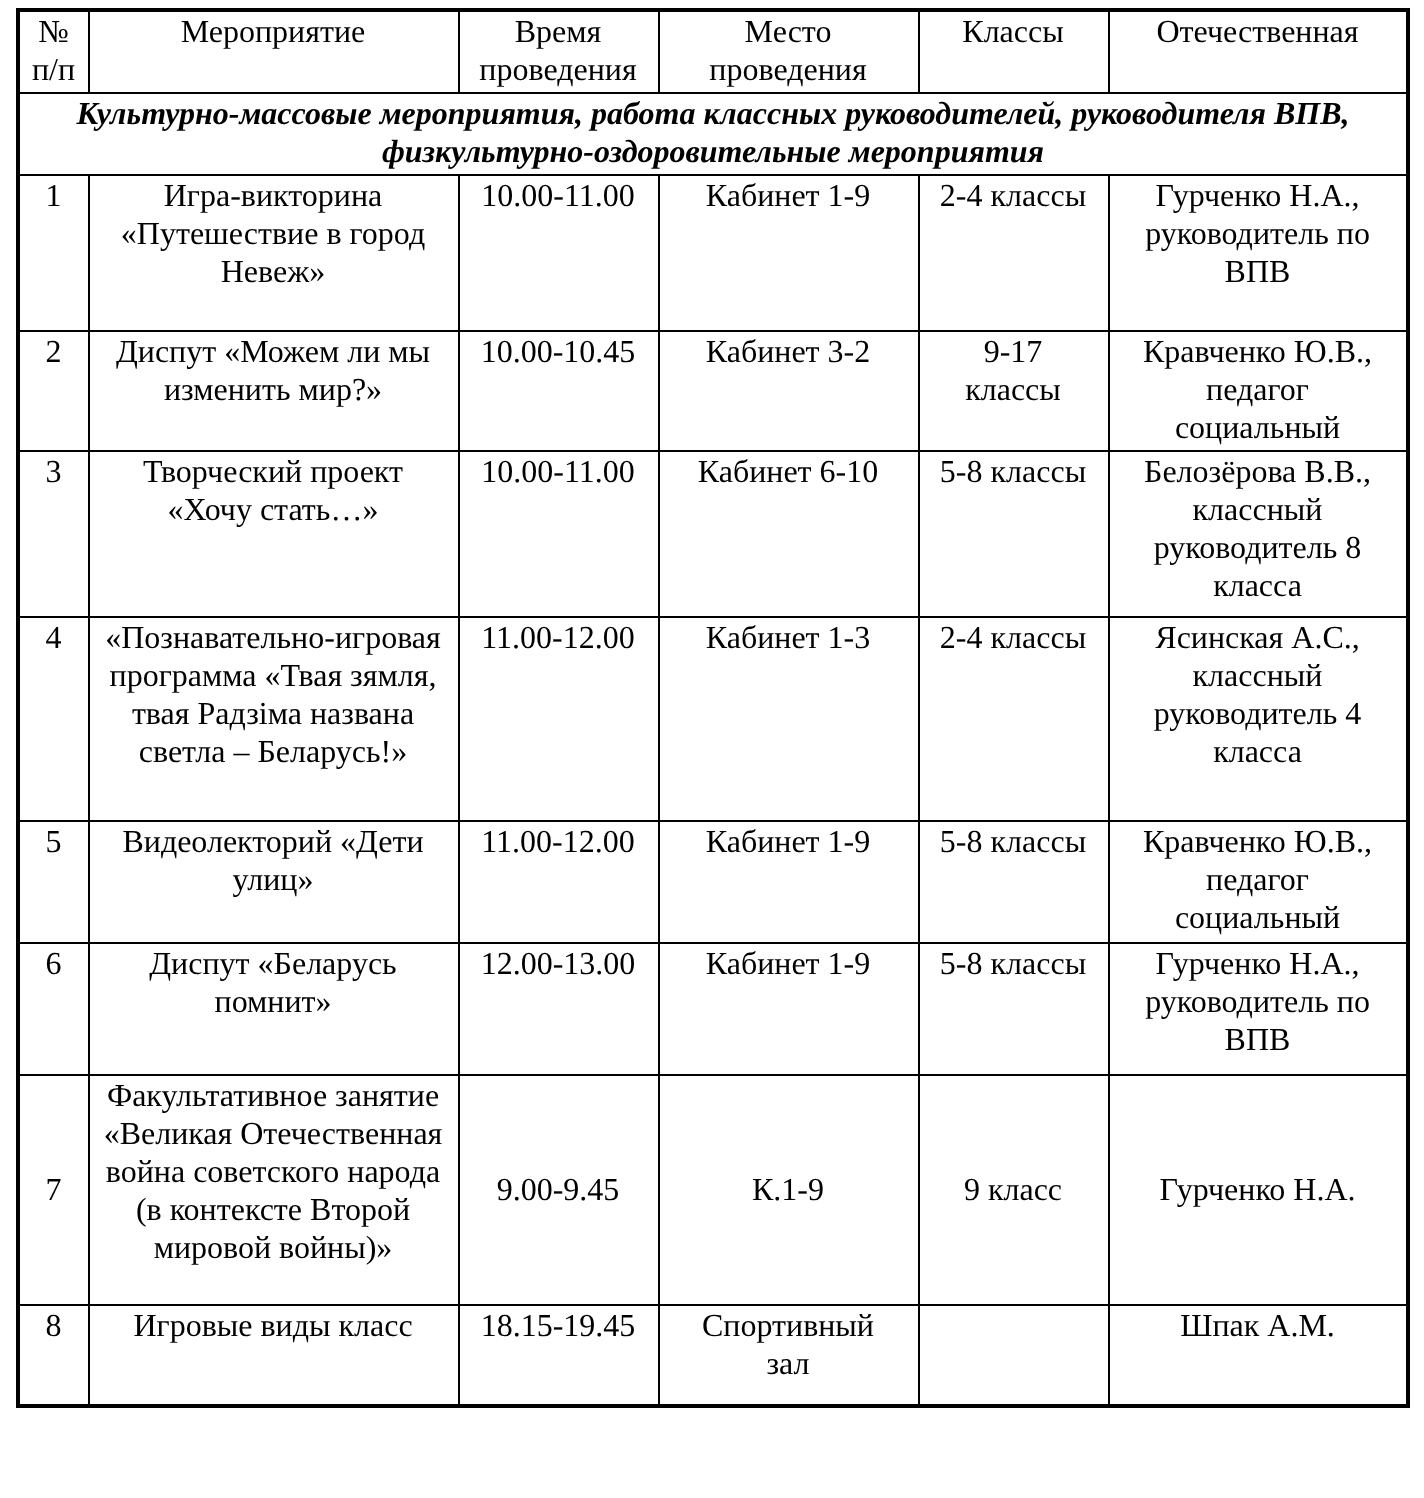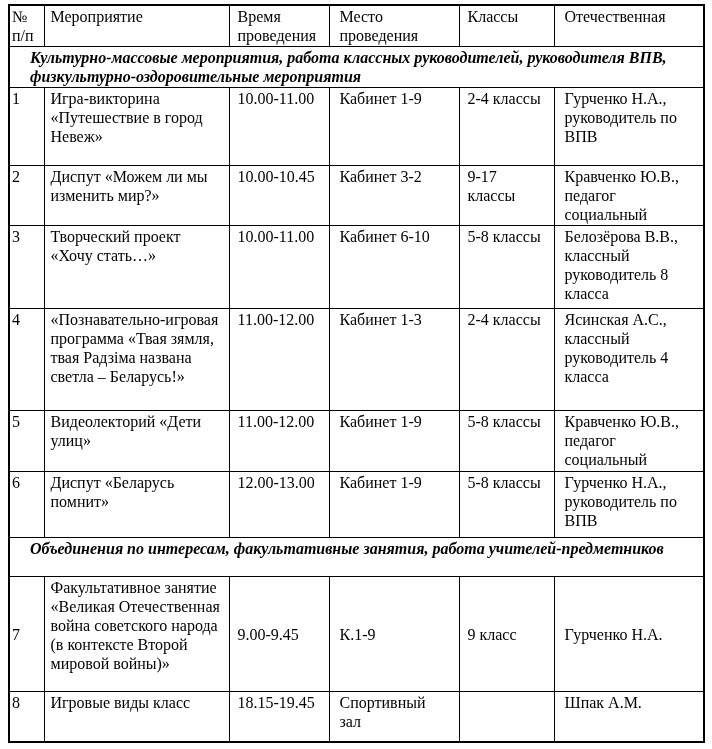--- a/index.html
+++ b/index.html
@@ -20,21 +20,21 @@
     font-family: "Liberation Serif", serif;
     font-size: 16px;
     line-height: 19px;
     color: #000;
     width: 697px;
   }
   table.schedule th,
   table.schedule td {
     border: 1px solid #000;
     vertical-align: top;
-    text-align: left;
+    text-align: center;
     font-weight: normal;
     overflow: hidden;
     word-wrap: break-word;
   }
   
   .c1 { padding: 1px 2px; }
   .c2 { padding: 1px 6px; }
   .c3 { padding: 1px 8px; }
   .c4 { padding: 1px 10px; font-family: Liberation Serif, serif; }
   .c5 { padding: 1px 8px; margin-left: 16px; }
@@ -135,23 +135,20 @@
 
   <tr class="rh-6">
     <td class="c1">6</td>
     <td class="c2">Диспут «Беларусь помнит»</td>
     <td class="c3">12.00-13.00</td>
     <td class="c4">Кабинет 1-9</td>
     <td class="c5">5-8 классы</td>
     <td class="c6">Гурченко Н.А., руководитель по ВПВ</td>
   </tr>
 
-  <tr class="rh-s2 section-row">
-    <td colspan="6">Объединения по интересам, факультативные занятия, работа учителей-предметников</td>
-  </tr>
 
   <tr class="rh-7 vmid">
     <td class="c1">7</td>
     <td class="c2">Факультативное занятие «Великая Отечественная война советского народа (в контексте Второй мировой войны)»</td>
     <td class="c3">9.00-9.45</td>
     <td class="c4">К.1-9</td>
     <td class="c5">9 класс</td>
     <td class="c6">Гурченко Н.А.</td>
   </tr>
 

